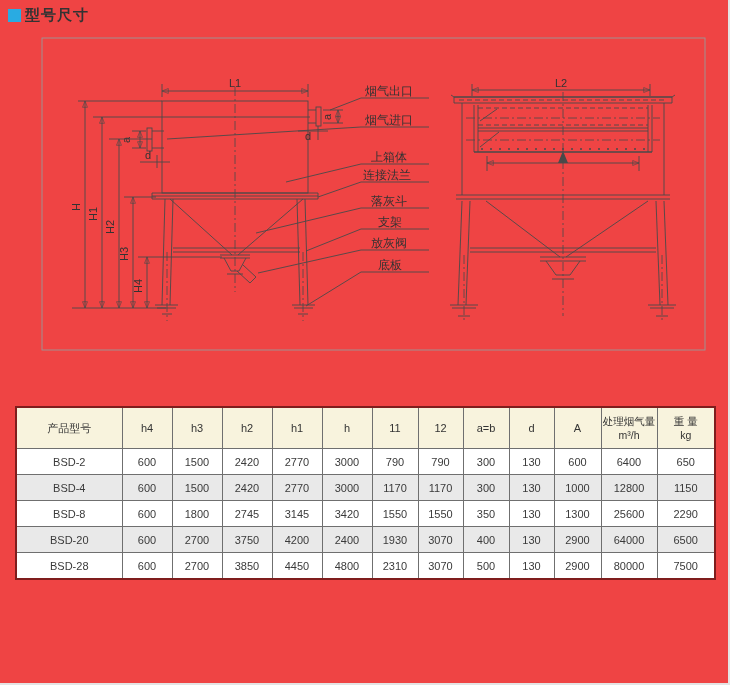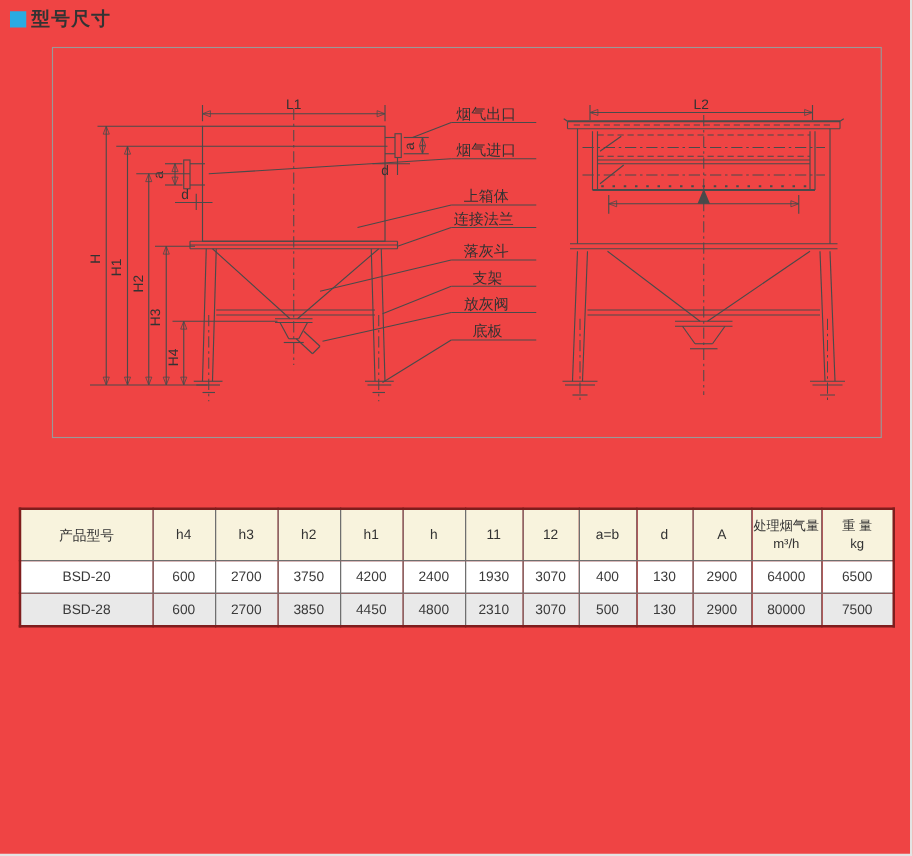--- a/index.html
+++ b/index.html
@@ -278,20 +278,65 @@
           <div>m³/h</div>
         </th>
         <th>
           <div>重 量</div>
           <div>kg</div>
         </th>
       </tr>
     </thead>
     <tbody>
         <tr>
+          <td>BSD-2</td>
+          <td>600</td>
+          <td>1500</td>
+          <td>2420</td>
+          <td>2770</td>
+          <td>3000</td>
+          <td>790</td>
+          <td>790</td>
+          <td>300</td>
+          <td>130</td>
+          <td>600</td>
+          <td>6400</td>
+          <td>650</td>
+        </tr>
+        <tr>
+          <td>BSD-4</td>
+          <td>600</td>
+          <td>1500</td>
+          <td>2420</td>
+          <td>2770</td>
+          <td>3000</td>
+          <td>1170</td>
+          <td>1170</td>
+          <td>300</td>
+          <td>130</td>
+          <td>1000</td>
+          <td>12800</td>
+          <td>1150</td>
+        </tr>
+        <tr>
+          <td>BSD-8</td>
+          <td>600</td>
+          <td>1800</td>
+          <td>2745</td>
+          <td>3145</td>
+          <td>3420</td>
+          <td>1550</td>
+          <td>1550</td>
+          <td>350</td>
+          <td>130</td>
+          <td>1300</td>
+          <td>25600</td>
+          <td>2290</td>
+        </tr>
+        <tr>
           <td>BSD-20</td>
           <td>600</td>
           <td>2700</td>
           <td>3750</td>
           <td>4200</td>
           <td>2400</td>
           <td>1930</td>
           <td>3070</td>
           <td>400</td>
           <td>130</td>

